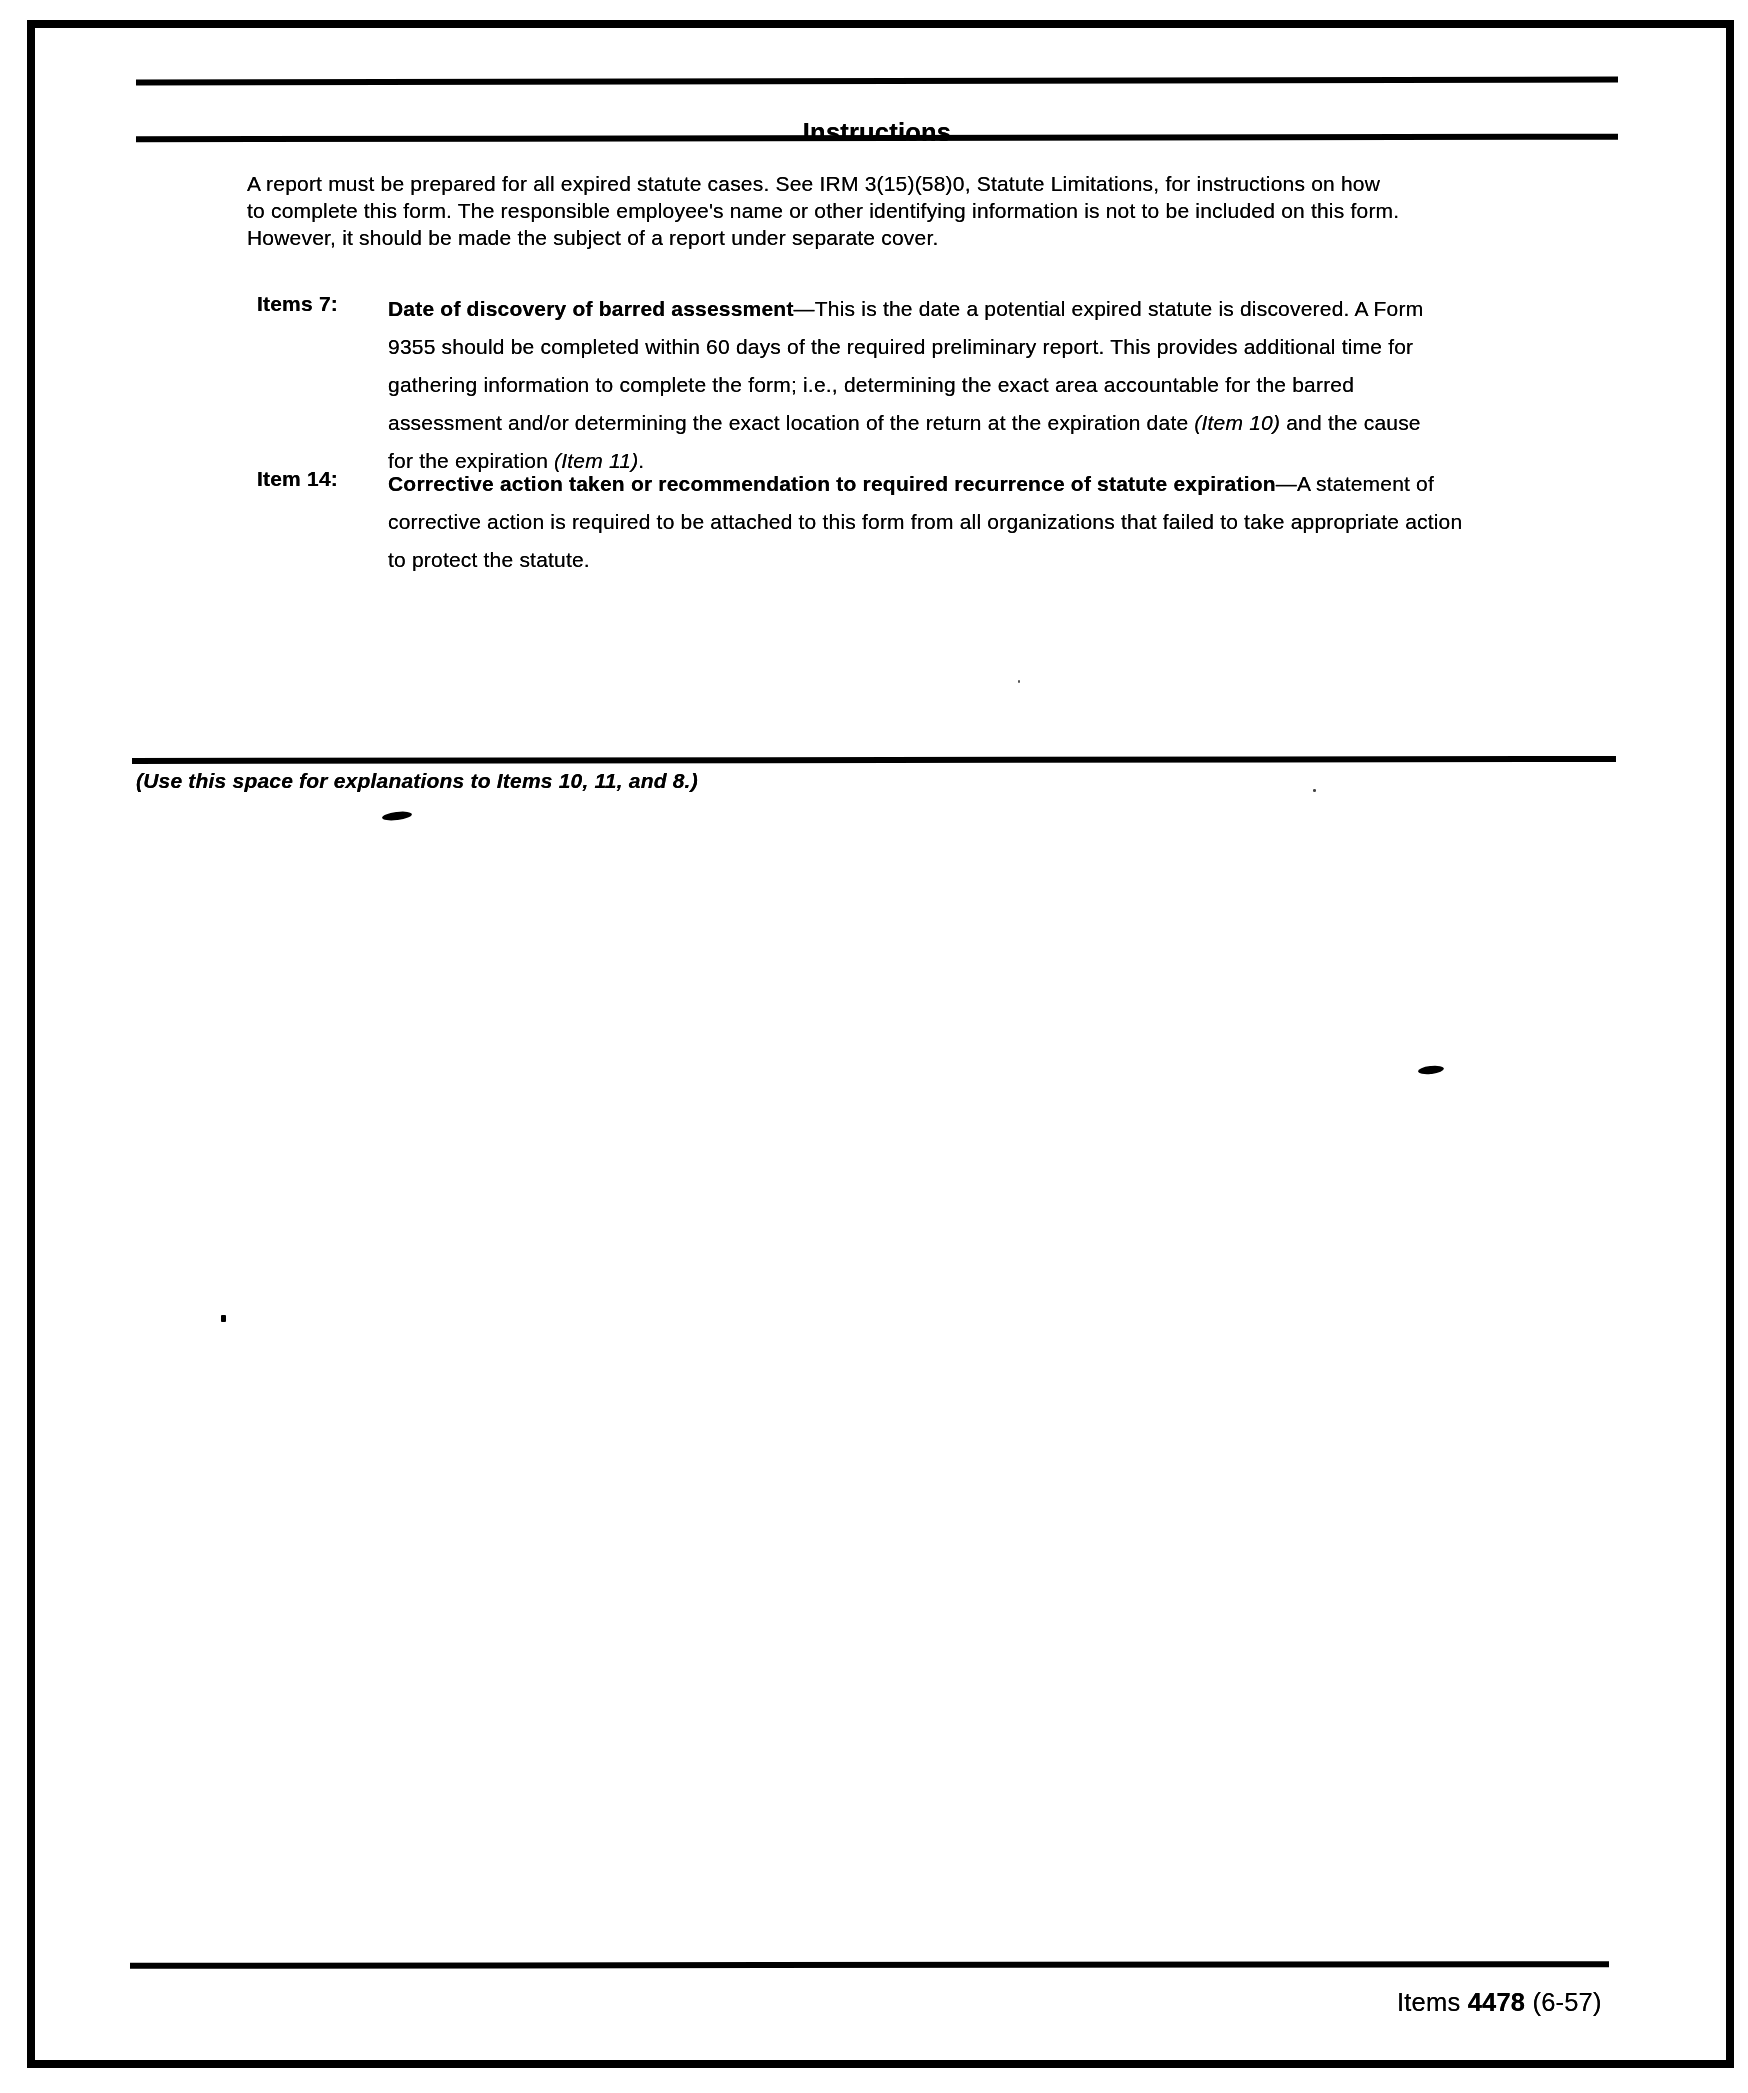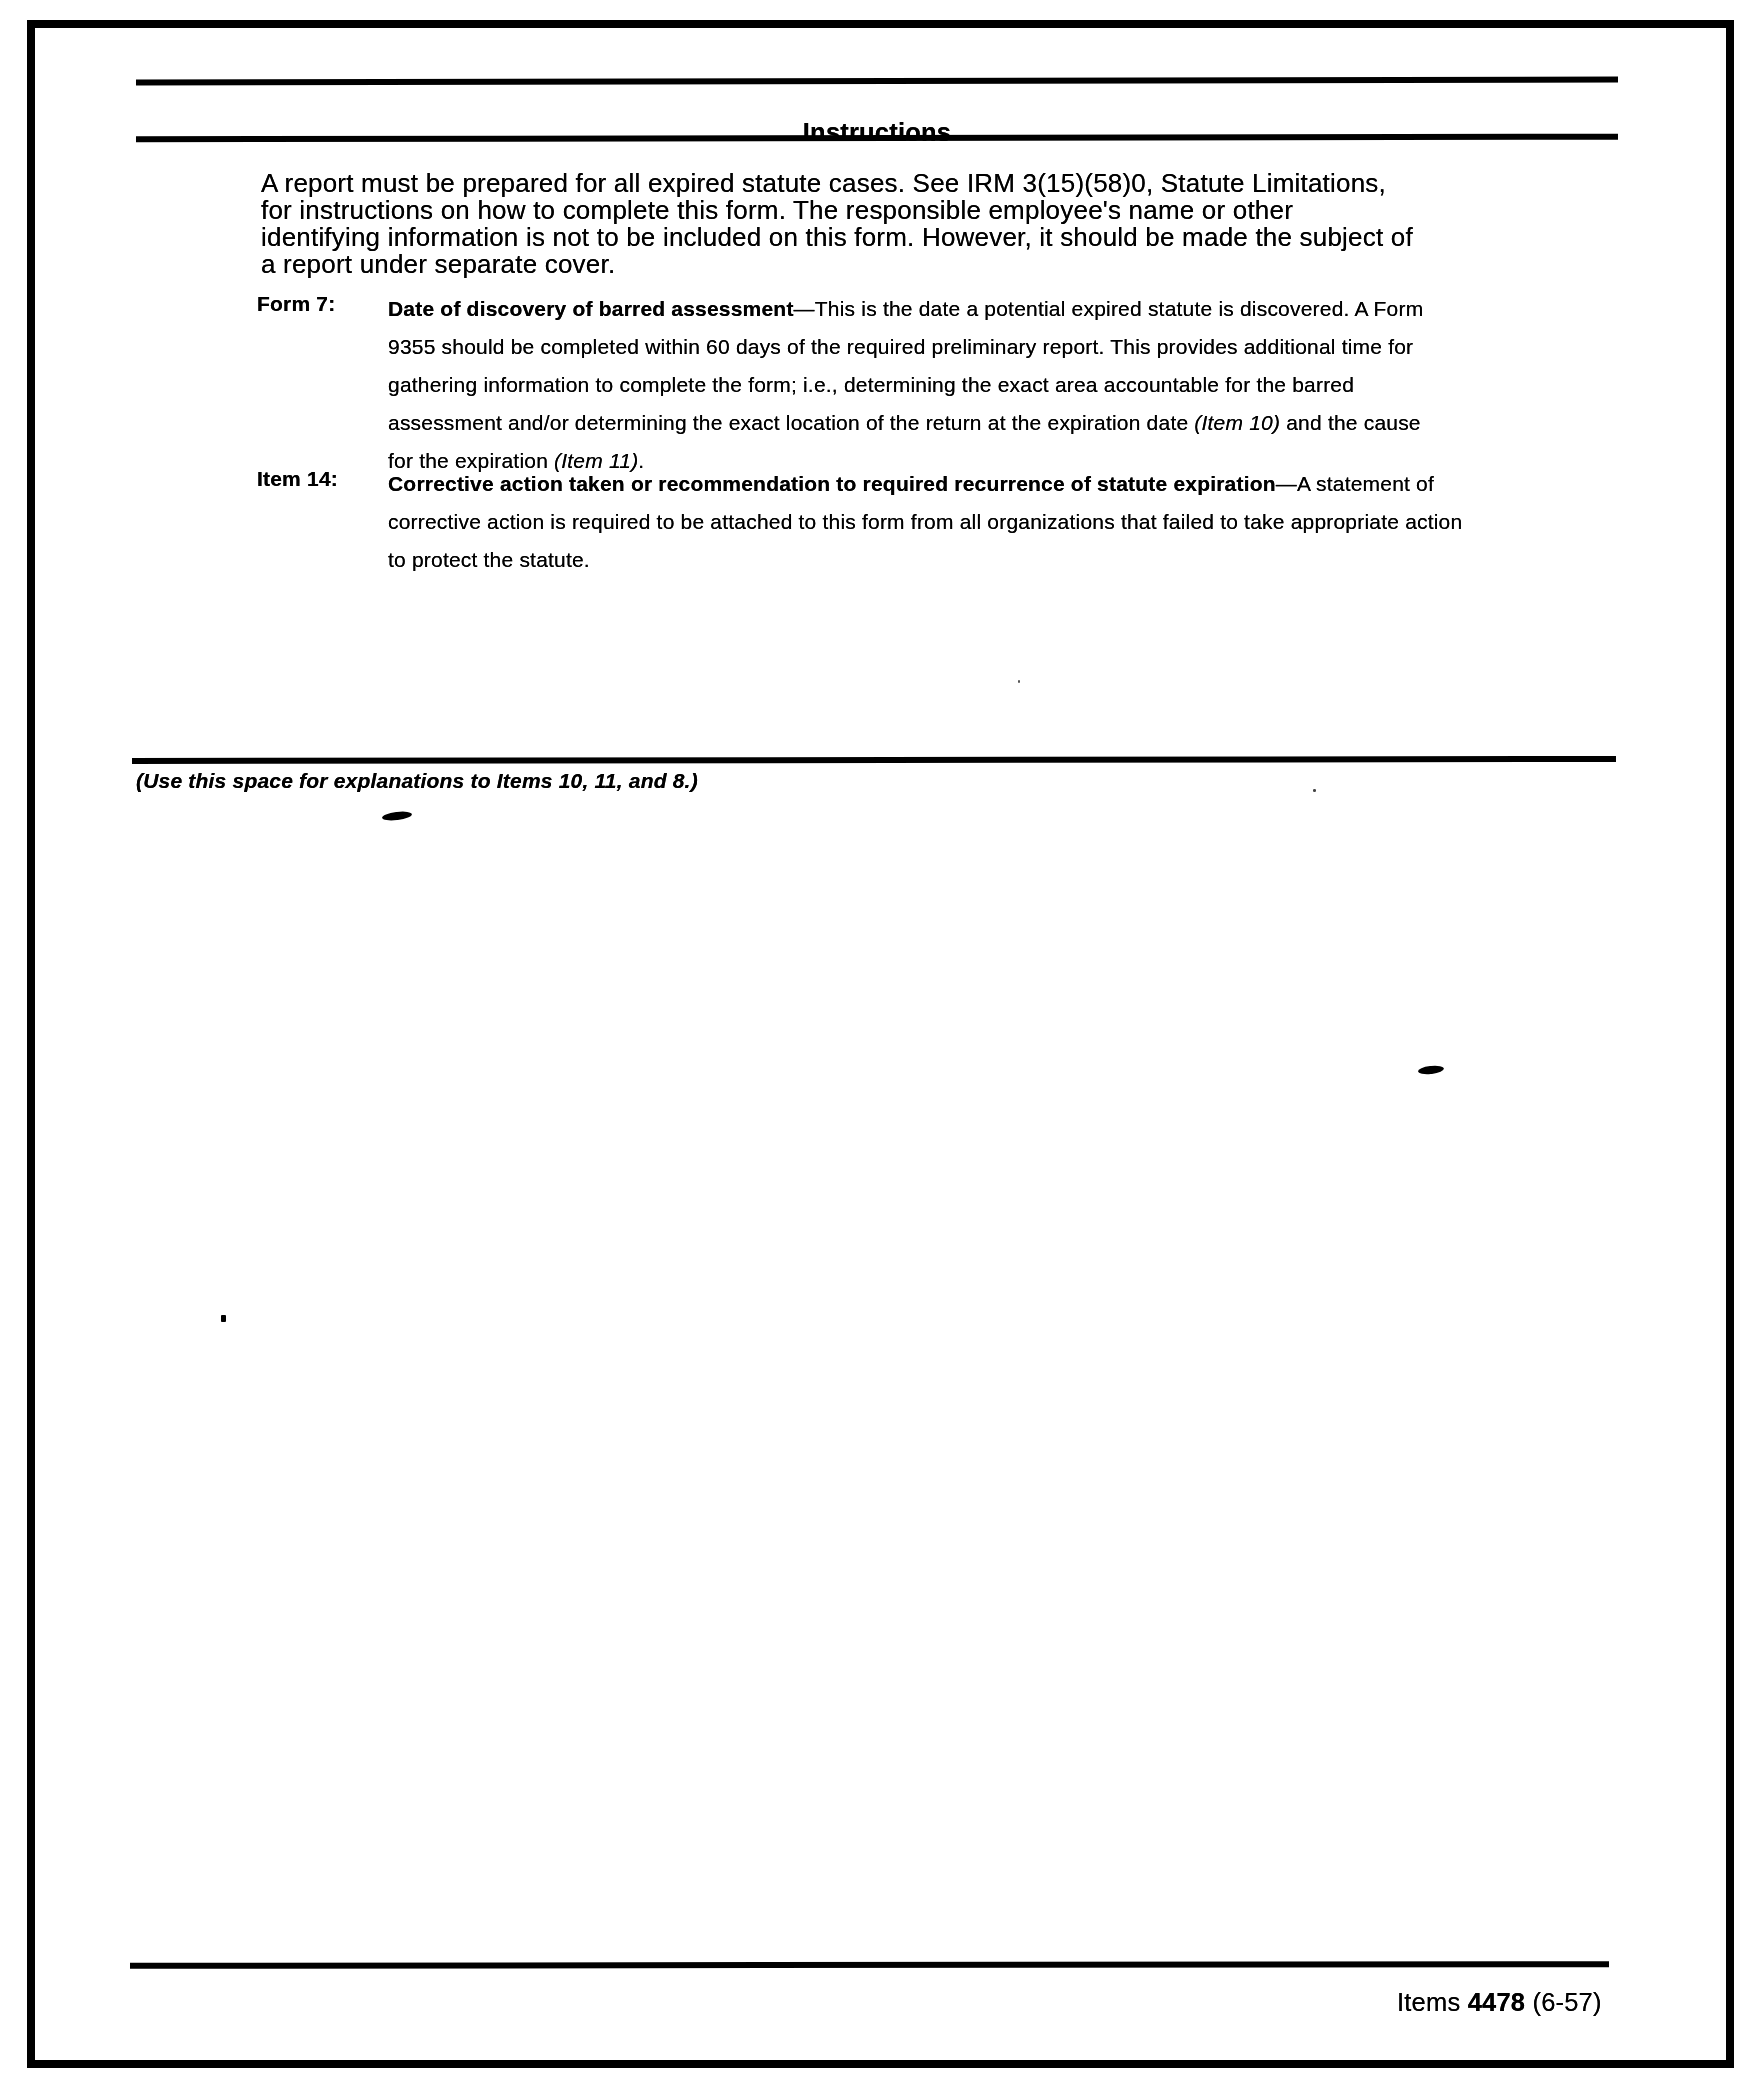--- a/index.html
+++ b/index.html
@@ -42,24 +42,24 @@
     left: 136px;
     top: 94px;
     width: 1482px;
     text-align: center;
     font-size: 25.5px;
     font-weight: bold;
     margin-top: 24px;
   }
   .intro {
     position: absolute;
-    left: 261px;
+    left: 247px;
     top: 170px;
     width: 1155px;
-    font-size: 26px;
+    font-size: 21px;
     line-height: 27px;
   }
   .item-label {
     position: absolute;
     left: 257px;
     font-size: 21px;
     line-height: 27px;
     font-weight: bold;
     white-space: nowrap;
   }
@@ -115,21 +115,21 @@
 <div class="page-border"></div>
 
 <div class="hrule rule-header-top"></div>
 
 <div class="heading scan-text">Instructions</div>
 
 <div class="hrule rule-header-bottom"></div>
 
 <div class="intro scan-text">A report must be prepared for all expired statute cases. See IRM 3(15)(58)0, Statute Limitations, for instructions on how to complete this form. The responsible employee's name or other identifying information is not to be included on this form. However, it should be made the subject of a report under separate cover.</div>
 
-<div class="item-label item7-label scan-text">Form 7:</div>
+<div class="item-label item7-label scan-text">Items 7:</div>
 <div class="item-body item7-body scan-text"><span class="run-bold">Date of discovery of barred assessment</span><span class="run-normal">—This is the date a potential expired statute is discovered. A Form 9355 should be completed within 60 days of the required preliminary report. This provides additional time for gathering information to complete the form; i.e., determining the exact area accountable for the barred assessment and/or determining the exact location of the return at the expiration date </span><span class="run-italic">(Item 10)</span><span class="run-normal"> and the cause for the expiration </span><span class="run-italic">(Item 11)</span><span class="run-normal">.</span></div>
 
 <div class="item-label item14-label scan-text">Item 14:</div>
 <div class="item-body item14-body scan-text"><span class="run-bold">Corrective action taken or recommendation to required recurrence of statute expiration</span><span class="run-normal">—A statement of corrective action is required to be attached to this form from all organizations that failed to take appropriate action to protect the statute.</span></div>
 
 <div class="hrule rule-mid"></div>
 
 <div class="explanation-note scan-text">(Use this space for explanations to Items 10, 11, and 8.)</div>
 
 <div class="smudge smudge-1"></div>

